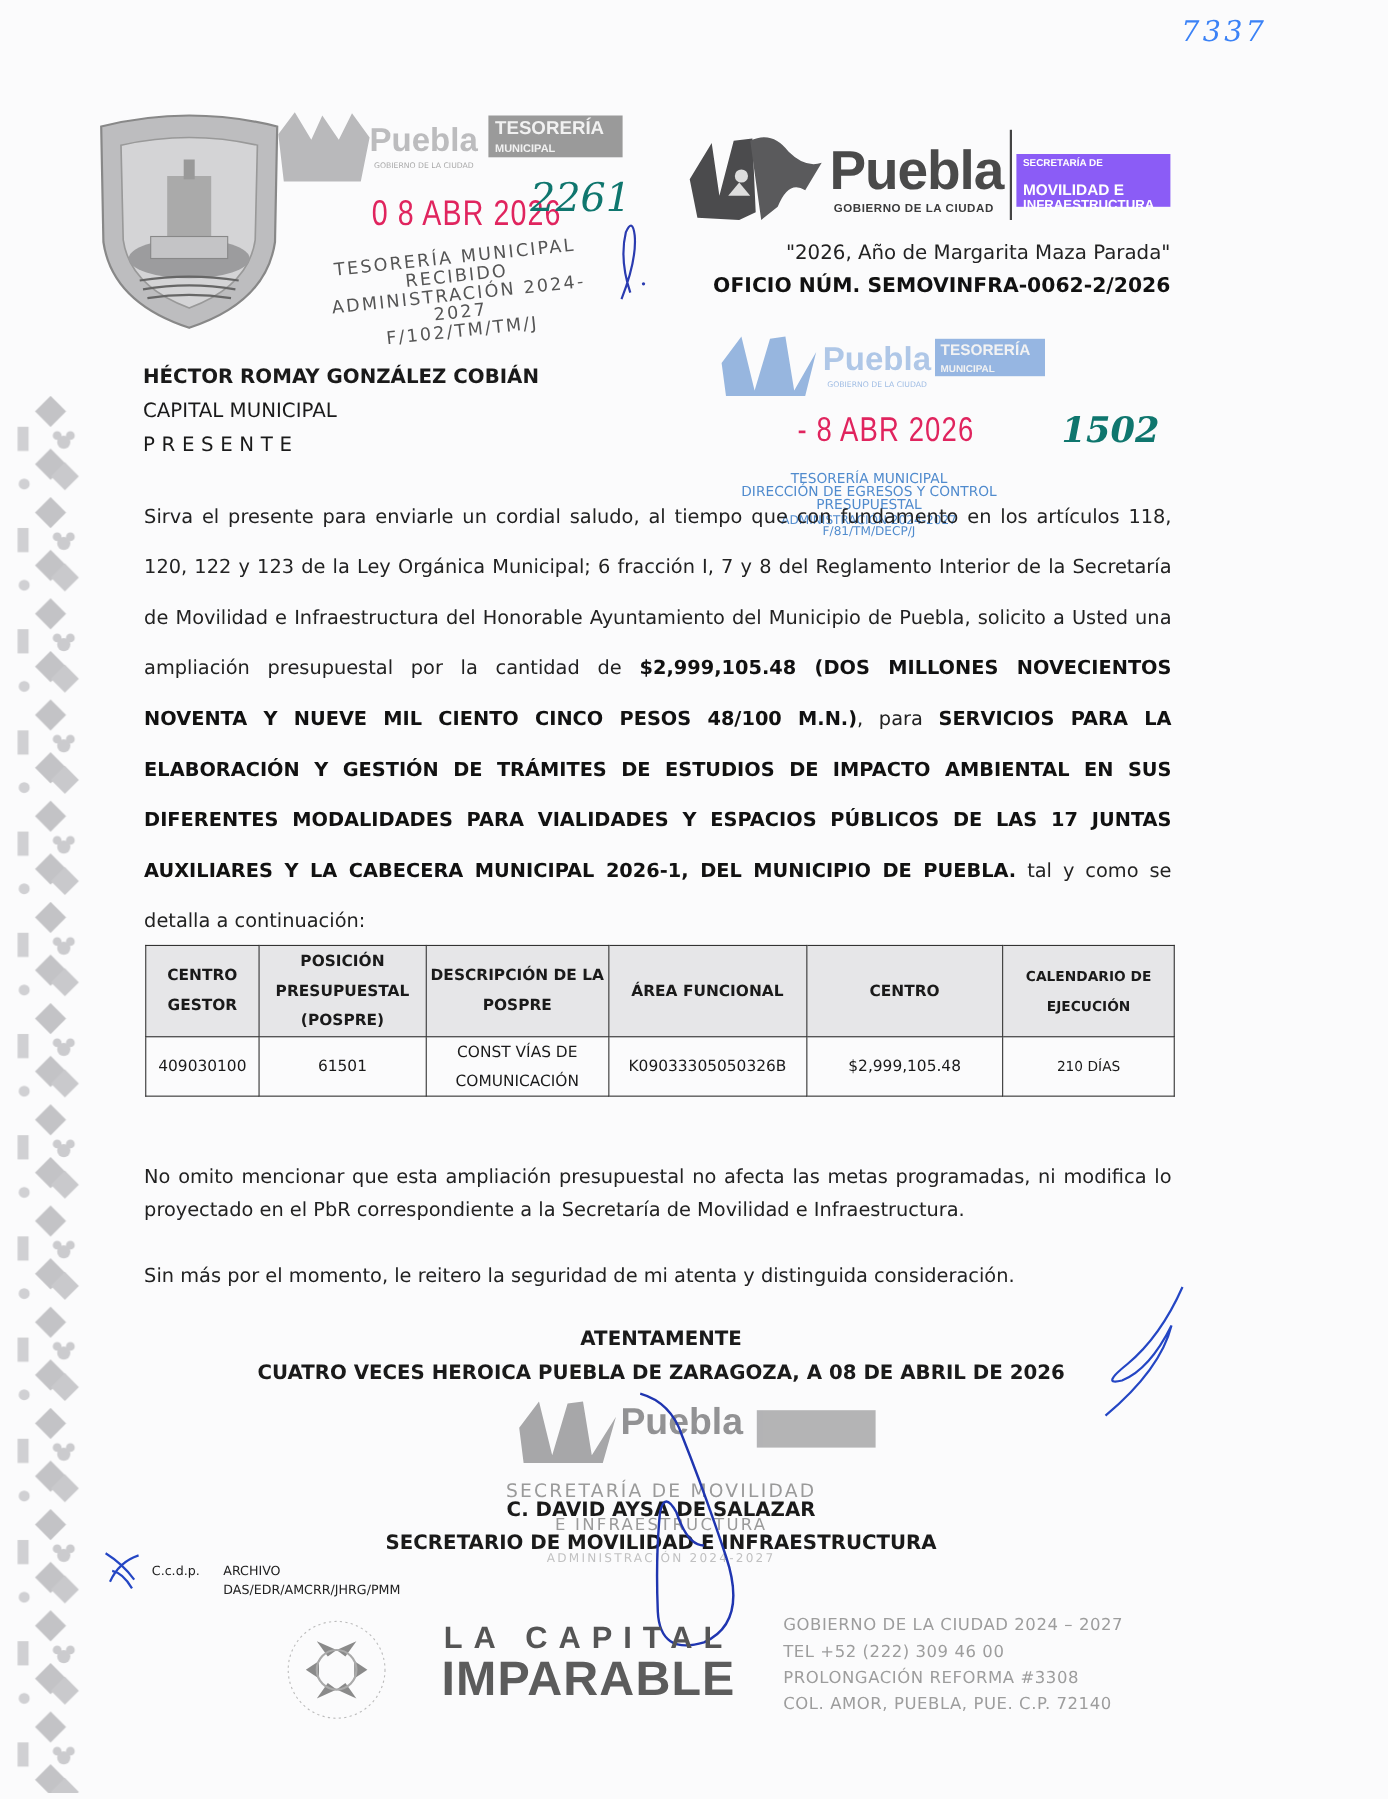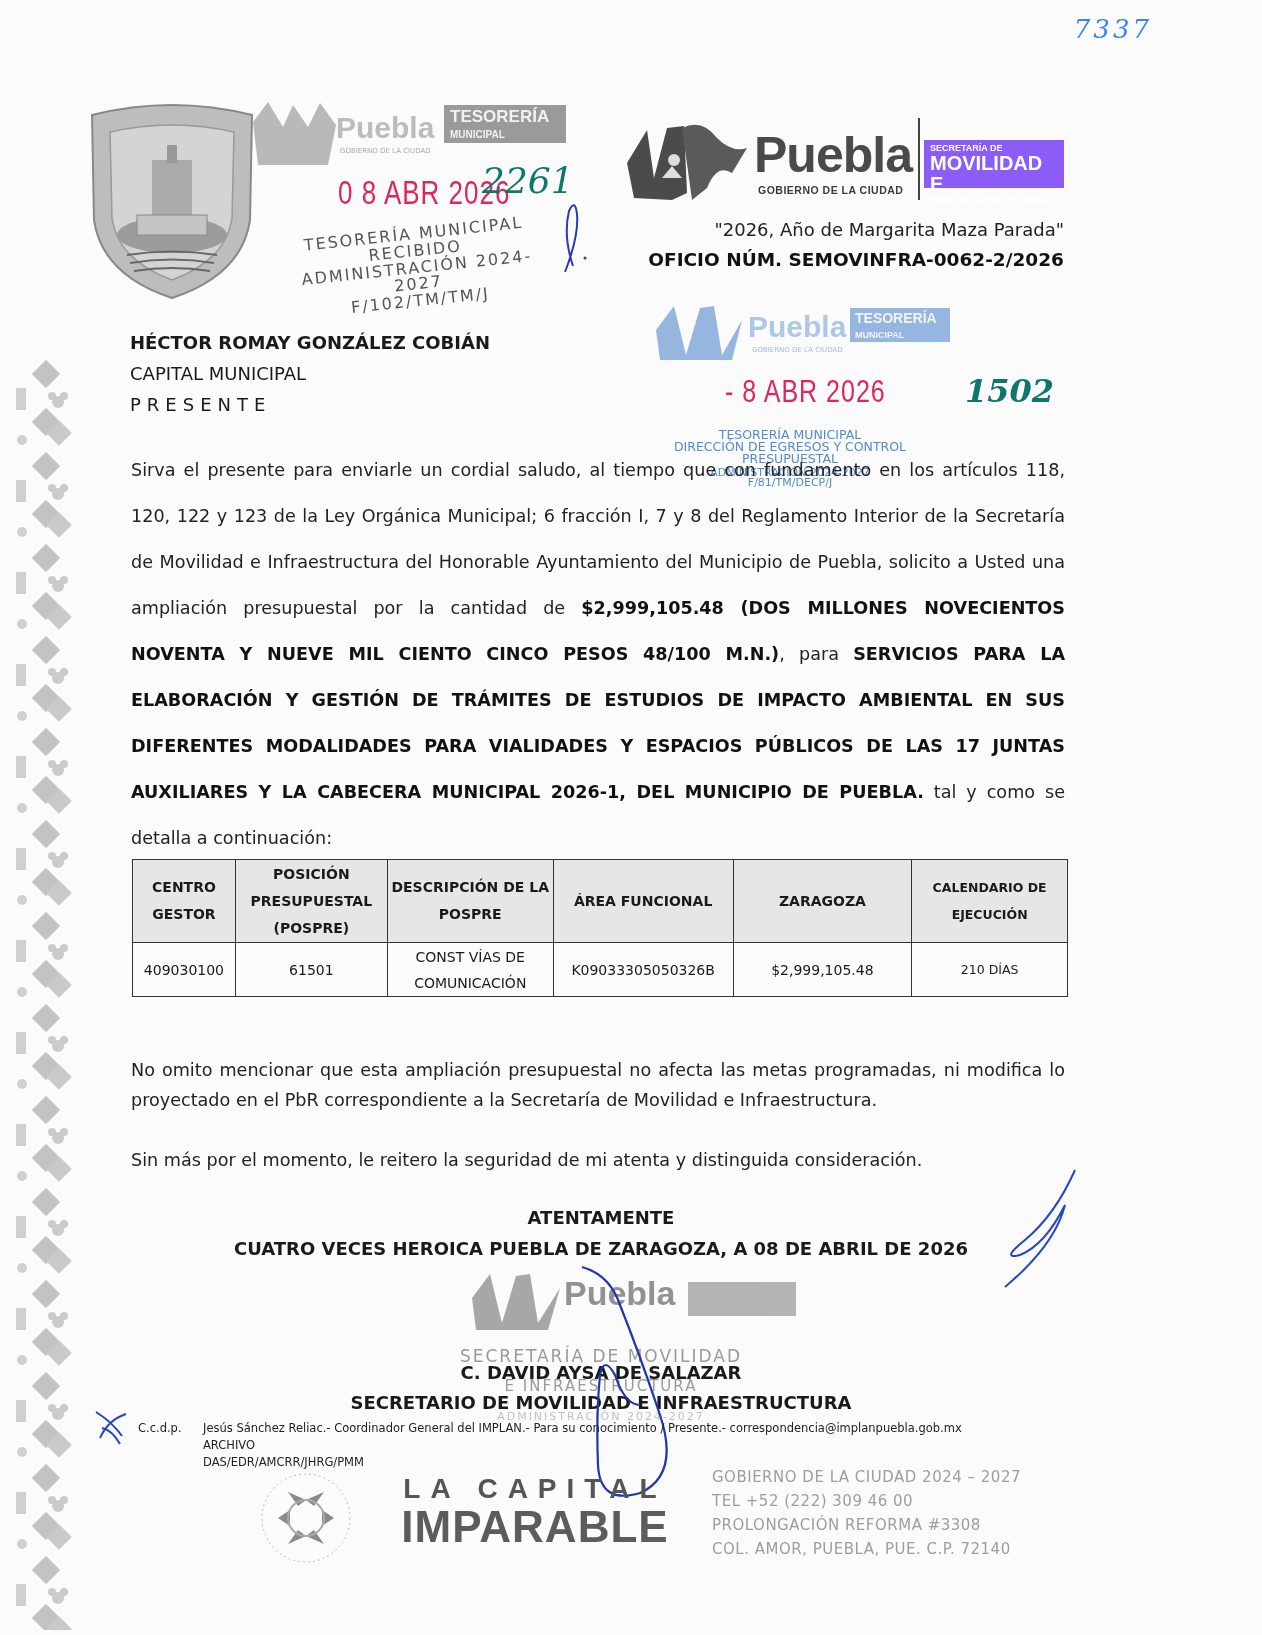--- a/index.html
+++ b/index.html
@@ -126,21 +126,21 @@
     <path d="M5 45 L25 12 L32 60 L45 10 L62 8 L65 75 L50 82 L12 80 Z" fill="#4b4b4d"></path>
     <path d="M60 10 Q80 0 95 20 Q110 35 125 30 L110 55 Q95 45 85 70 L70 82 Z" fill="#5a5a5c"></path>
     <circle cx="52" cy="42" r="6" fill="#ddd"></circle>
     <path d="M40 60 L50 48 L60 60 Z" fill="#ddd"></path>
   </svg>
   <div class="puebla-word" style="position:absolute;left:132px;top:8px;font-size:50px;letter-spacing:-1px;">Puebla</div>
   <div style="position:absolute;left:136px;top:66px;font-size:10.5px;font-weight:bold;color:#3a3a3a;letter-spacing:0.5px;font-family:'Liberation Sans',sans-serif;">GOBIERNO DE LA CIUDAD</div>
   <div style="position:absolute;left:296px;top:0;width:2px;height:82px;background:#444;"></div>
   <div class="semov-box" style="left:302px;top:22px;width:140px;height:48px;">
     <div style="font-size:9px;">SECRETARÍA DE</div>
-    <div style="font-size:20px;">MOVILIDAD E</div>
+    <div style="font-size:14px;margin-top:12px;">MOVILIDAD E</div>
     <div style="font-size:12px;">INFRAESTRUCTURA</div>
   </div>
 </div>
 
 <div class="abs quote-line">"2026, Año de Margarita Maza Parada"</div>
 <div class="abs oficio">OFICIO NÚM. SEMOVINFRA-0062-2/2026</div>
 
 <div class="abs" style="left:652px; top:300px; width:300px; height:60px; opacity:0.8;">
   <svg width="95" height="60" style="position:absolute;left:0;top:0;">
     <path d="M4 30 L22 6 L34 55 L48 8 L62 6 L70 55 L90 20 L80 60 L8 60 Z" fill="#7fa6d8"></path>
@@ -178,21 +178,21 @@
       <col style="width:180px">
       <col style="width:179px">
       <col style="width:156px">
   </colgroup>
   <thead>
     <tr>
       <th>CENTRO GESTOR</th>
       <th>POSICIÓN PRESUPUESTAL (POSPRE)</th>
       <th>DESCRIPCIÓN DE LA POSPRE</th>
       <th>ÁREA FUNCIONAL</th>
-      <th>ZARAGOZA</th>
+      <th>CENTRO</th>
       <th style="font-size:12.5px;">CALENDARIO DE EJECUCIÓN</th>
     </tr>
   </thead>
   <tbody>
     <tr>
       <td>409030100</td>
       <td>61501</td>
       <td style="padding:0 18px;">CONST VÍAS DE COMUNICACIÓN</td>
       <td>K09033305050326B</td>
       <td>$2,999,105.48</td>
@@ -232,21 +232,20 @@
   </svg>
 </div>
 
 <div class="abs" style="left:92px; top:1408px;">
   <svg width="40" height="40">
       <path d="M4 4 Q20 14 30 28 M8 30 Q16 12 34 6 M10 20 Q20 22 28 36" stroke="#2446c4" stroke-width="2" fill="none"></path>
     </svg>
 </div>
 <div class="abs ccdp" style="left:138px; top:1420px;">C.c.d.p.</div>
 <div class="abs ccdp" style="left:203px; top:1420px; width:800px;">
-  <div>Jesús Sánchez Reliac.- Coordinador General del IMPLAN.- Para su conocimiento / Presente.- correspondencia@implanpuebla.gob.mx</div>
   <div>ARCHIVO</div>
   <div>DAS/EDR/AMCRR/JHRG/PMM</div>
 </div>
 
 <div class="abs" style="left:258px; top:1470px; width:96px; height:96px;">
   <svg width="96" height="96" viewBox="0 0 96 96">
     <circle cx="48" cy="48" r="44" fill="none" stroke="#bbb" stroke-width="1" stroke-dasharray="2 3"></circle>
     <g fill="#8a8a8a">
       <path d="M30 22 L48 30 L40 36 Z"></path>
         <path d="M66 22 L56 36 L48 30 Z"></path>

